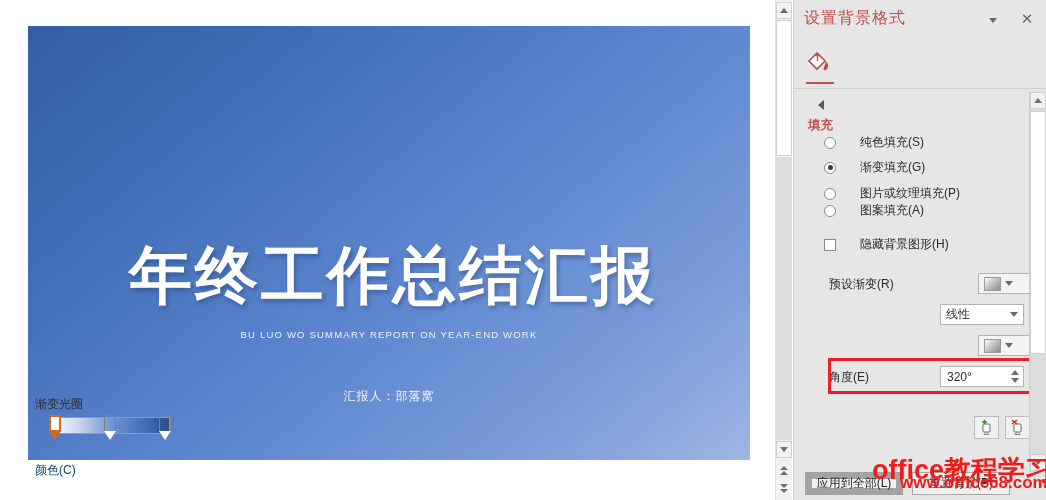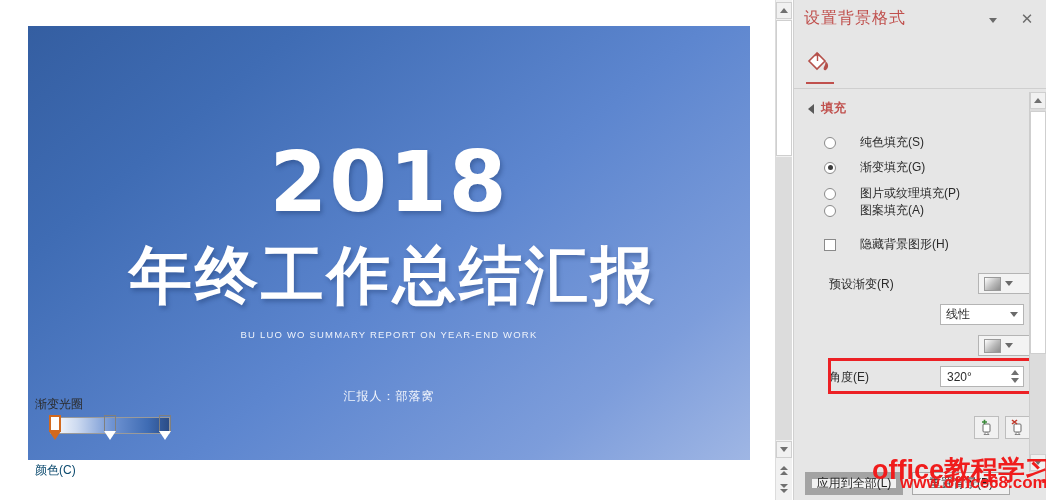--- a/index.html
+++ b/index.html
@@ -156,21 +156,21 @@
   #pane-divider {
     position: absolute;
     left: 0; top: 88px;
     width: 253px; height: 1px;
     background: #cfcfcf;
   }
 
   .section-header {
     position: absolute;
     left: 14px; top: 100px;
-    display: flex; align-items: center; gap: 7px;
+    display: flex; align-items: center; gap: 7px; flex-direction: column;
   }
   .section-caret {
     width: 0; height: 0;
     border-top: 5px solid transparent;
     border-bottom: 5px solid transparent;
     border-right: 6px solid #5a5a5a;
   }
   .section-label {
     font-size: 12.5px;
     color: #c0504d;
@@ -398,21 +398,20 @@
     font-family: "Liberation Sans", sans-serif;
   }
 </style>
 </head>
 <body>
 
 <div id="app">
 
   <div id="slide-area">
     <div id="slide">
-      <div class="slide-year">2018</div>
       <div class="slide-title">年终工作总结汇报</div>
       <div class="slide-subtitle">BU LUO WO SUMMARY REPORT ON YEAR-END WORK</div>
       <div class="slide-presenter">汇报人：部落窝</div>
     </div>
   </div>
 
   <div id="slide-scrollbar">
     <div class="sb-btn" id="sb-up">
       <div class="tri tri-up"></div>
     </div>

